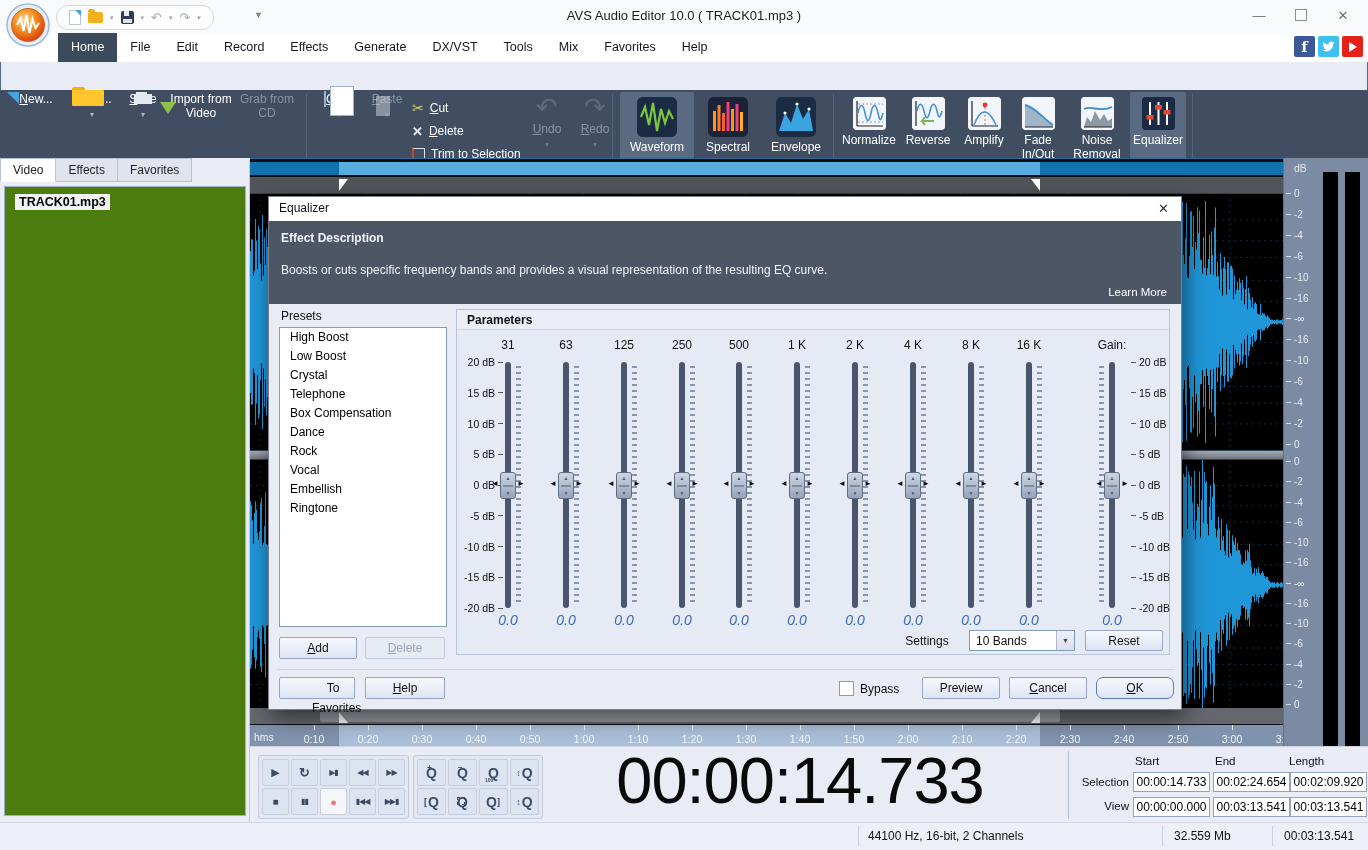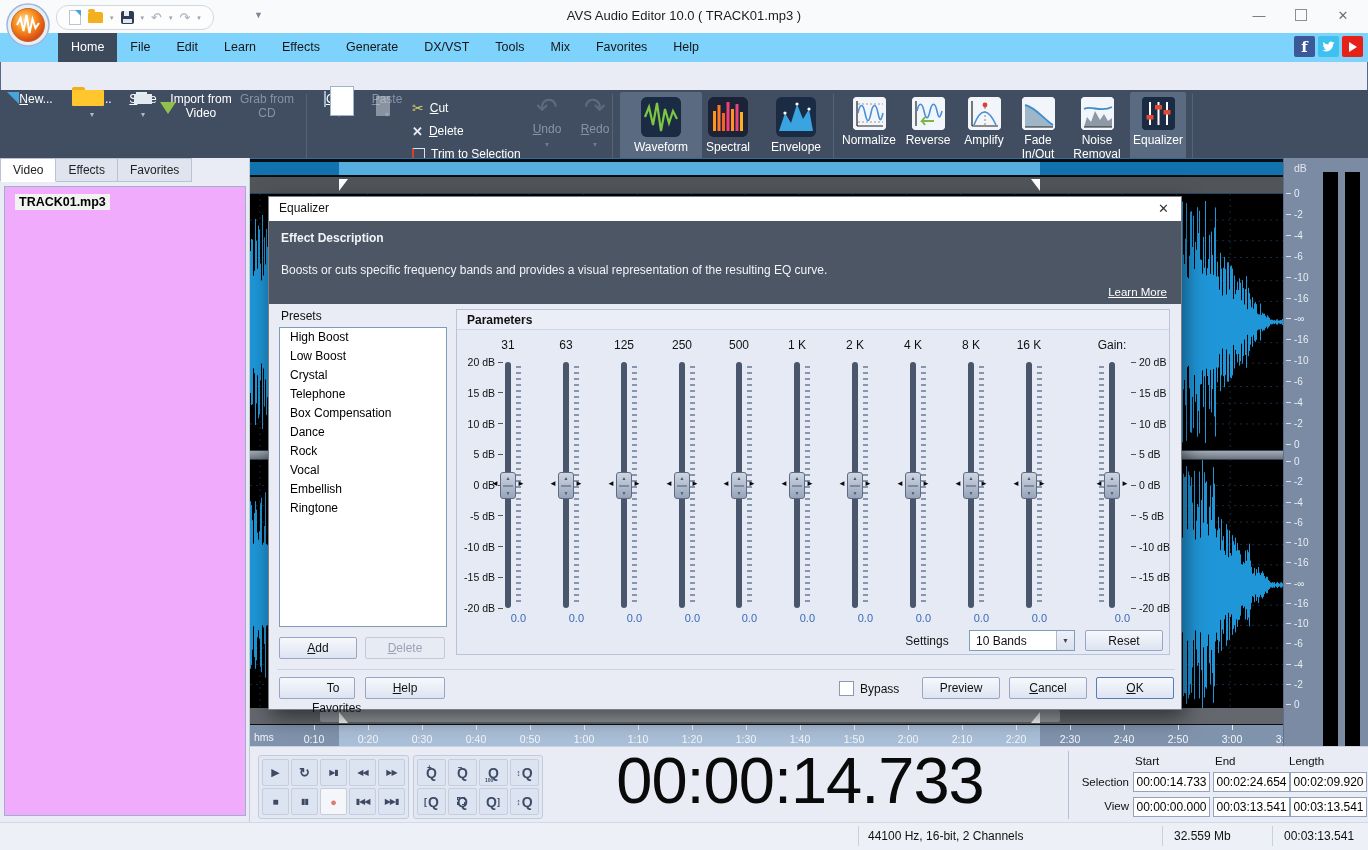--- a/index.html
+++ b/index.html
@@ -18,21 +18,21 @@
   .qa-save{width:13px;height:13px;background:#2e3d55;border-radius:2px;position:relative;}
   .qa-save::before{content:"";position:absolute;left:3px;top:0;width:5px;height:5px;background:#e8edf4;}
   .qa-save::after{content:"";position:absolute;left:2px;bottom:1px;width:9px;height:4px;background:#dfe6ef;}
   .qa-arrow{font-size:13px;color:#a7b0bc;line-height:13px;}
   #qat-more{position:absolute;left:254px;top:10px;font-size:9px;color:#7c8591;}
   #title-text{position:absolute;left:0;right:0;top:8px;text-align:center;font-size:13px;color:#1c1c1c;}
   #win-controls{position:absolute;right:4px;top:0;display:flex;}
   .winbtn{width:42px;height:30px;display:flex;align-items:center;justify-content:center;color:#6a6f77;font-size:13px;}
   .winbtn.max span{display:block;width:10px;height:10px;border:1px solid #8a8f98;}
   
-  #menubar{position:absolute;left:0;top:33px;width:1368px;height:29px;background:#7dd3fc;display:flex;padding-left:58px;box-sizing:border-box;}
+  #menubar{position:absolute;left:0;top:33px;width:1368px;height:29px;background:#ffffff;display:flex;padding-left:58px;box-sizing:border-box;}
   .menu-item{padding:0 13px;line-height:29px;font-size:12.5px;color:#15161a;}
   .menu-item.active{background:#3d4a5c;color:#fff;}
   #social{position:absolute;right:5px;top:36px;display:flex;gap:3px;z-index:5;}
   .soc{width:21px;height:21px;border-radius:2px;display:flex;align-items:center;justify-content:center;}
   .soc.fb{background:#3b5998;color:#fff;font-family:"DejaVu Serif",serif;font-weight:bold;font-size:15px;}
   .soc.tw{background:#3fc1f0;}
   .soc.yt{background:#e62117;}
   .yt-play{width:0;height:0;border-left:8px solid #fff;border-top:5px solid transparent;border-bottom:5px solid transparent;}
   
   #ribbon{position:absolute;left:0;top:62px;width:1368px;height:96px;background:#414e62;margin-top:28px;}
@@ -72,21 +72,21 @@
   .undo-g{font-size:26px;color:#5d6b82;line-height:30px;}
   .tile{width:40px;height:40px;border-radius:6px;margin:5px auto 3px;background:#1b2b44;display:block;}
   .etile{width:33px;height:33px;border-radius:4px;margin:5px auto 3px;background:#f2f5f9;display:block;}
   .etile.dark{background:#1b2b44;}
   
   #leftpanel{position:absolute;left:0;top:158px;width:250px;height:664px;background:#e9ecf5;border-right:1px solid #c4cbd9;box-sizing:border-box;}
   .ltabs{display:flex;height:24px;}
   .ltab{padding:0 12px;line-height:23px;font-size:12px;color:#222;background:#dfe4ef;border:1px solid #b9c2d4;border-left:none;}
   .ltab:first-child{border-left:1px solid #b9c2d4;}
   .ltab.active{background:#fff;border-bottom:1px solid #fff;}
-  #filelist{position:absolute;left:4px;top:28px;width:240px;height:628px;background:#f0abfc;border:1px solid #9fb0c8;}
+  #filelist{position:absolute;left:4px;top:28px;width:240px;height:628px;background:#4d7c0f;border:1px solid #9fb0c8;}
   .fitem{margin:8px 0 0 10px;font-size:12.5px;font-weight:bold;color:#000;}
   .fitem span{background:#f2f2f2;padding:1px 4px;}
   
   #wavepanel{position:absolute;left:250px;top:158px;width:1033px;height:588px;background:#0c0d10;border-top:1px solid #2e6e9e;box-sizing:border-box;}
   #overviewbar{position:absolute;left:0;top:3px;width:1033px;height:13px;background:#1173ad;}
   #overview-sel{position:absolute;left:89px;top:0;width:701px;height:13px;background:#56aede;}
   .scrollstrip{position:absolute;left:0;width:1033px;height:16px;background:#515459;}
   .tri-dl{position:absolute;top:2px;width:0;height:0;border-top:12px solid #fff;border-right:9px solid transparent;}
   .tri-dr{position:absolute;top:2px;width:0;height:0;border-top:12px solid #fff;border-left:9px solid transparent;}
   .tri-ul{position:absolute;bottom:1px;width:0;height:0;border-bottom:11px solid #fff;border-right:9px solid transparent;}
@@ -111,21 +111,21 @@
   .meterbar{position:absolute;top:14px;width:15px;height:646px;background:#000;}
   
   #dialog{position:absolute;left:268px;top:196px;width:914px;height:514px;background:#e9ecf5;border:1px solid #7a7f8a;
           box-shadow:3px 8px 20px rgba(0,0,0,.5);box-sizing:border-box;z-index:20;}
   #dlg-title{position:absolute;left:0;top:0;width:100%;height:24px;background:#fff;}
   #dlg-title span.t{position:absolute;left:10px;top:4px;font-size:12px;color:#111;}
   #dlg-close{position:absolute;right:12px;top:4px;font-size:13px;color:#333;}
   #dlg-desc{position:absolute;left:0;top:24px;width:100%;height:83px;background:#4d5665;color:#f2f4f7;}
   #dlg-desc h3{position:absolute;left:12px;top:10px;margin:0;font-size:12px;}
   #dlg-desc p{position:absolute;left:12px;top:42px;margin:0;font-size:12px;}
-  #learn-more{position:absolute;right:14px;bottom:6px;font-size:11.5px;color:#fff;text-decoration:underline;margin-left:8px;}
+  #learn-more{position:absolute;right:14px;bottom:6px;font-size:11.5px;color:#fff;margin-left:8px;}
   #presets-label{position:absolute;left:12px;top:112px;font-size:12px;color:#111;}
   #presets-box{position:absolute;left:10px;top:130px;width:166px;height:298px;background:#fff;border:1px solid #7f9db9;overflow:hidden;}
   .preset{padding:2px 0 2px 10px;font-size:12px;color:#000;line-height:15px;}
   .dbtn{position:absolute;height:22px;background:linear-gradient(#f6f8fc,#dde4f2);border:1px solid #98a6c4;border-radius:2px;
         font-size:12px;color:#111;text-align:center;line-height:20px;box-sizing:border-box;}
   .dbtn.disabled{color:#9aa3b5;background:#e7ebf4;border-color:#c2cada;}
   .dbtn.default{border-color:#5a7ab8;}
   
   #params{position:absolute;left:187px;top:112px;width:714px;height:346px;background:#e6eaf4;border:1px solid #b9c3da;box-sizing:border-box;}
   #params-header{position:absolute;left:0;top:0;width:100%;height:20px;background:#ebeef7;border-bottom:1px solid #cdd5e6;box-sizing:border-box;}
@@ -147,21 +147,21 @@
   .ticks{position:absolute;left:50%;margin-left:8px;top:56px;height:240px;width:5px;
          background:repeating-linear-gradient(#8796ad 0 2px,transparent 2px 6px);}
   .gain-band .ticks{margin-left:-13px;}
   .handle{position:absolute;left:50%;margin-left:-8px;top:162px;width:16px;height:27px;
           background:linear-gradient(#cdd5e2,#97a4ba);border:1px solid #5f6b80;border-radius:3px;box-sizing:border-box;}
   .handle::after{content:"";position:absolute;left:2px;right:2px;top:12px;height:2px;background:#7e8aa0;}
   .h-up,.h-down{position:absolute;left:0;width:100%;text-align:center;font-size:5px;color:#4a5568;line-height:6px;}
   .h-up{top:2px;}.h-down{bottom:2px;}
   .arrow-l,.arrow-r{position:absolute;top:169px;font-size:8px;color:#0a0a0a;line-height:10px;}
   .arrow-l{left:50%;margin-left:-17px;}.arrow-r{left:50%;margin-left:9px;}
-  .val{position:absolute;top:302px;width:100%;text-align:right;font-size:11px;color:#3a6ab8;}
+  .val{position:absolute;top:302px;width:100%;text-align:center;font-size:14px;color:#3a6ab8;font-style:italic;}
   #settings-label{position:absolute;left:436px;top:324px;width:68px;text-align:center;font-size:12px;color:#111;}
   #bands-select{position:absolute;left:512px;top:320px;width:106px;height:21px;background:#fff;border:1px solid #7f9db9;box-sizing:border-box;}
   #bands-select .selval{position:absolute;left:6px;top:3px;font-size:12px;color:#111;}
   #bands-select .selbtn{position:absolute;right:0;top:0;width:17px;height:100%;background:linear-gradient(#eef1f8,#d9e0ee);
         border-left:1px solid #aeb9cd;display:flex;align-items:center;justify-content:center;font-size:7px;color:#445;}
   #reset-btn{left:628px;top:320px;width:78px;height:21px;position:absolute;}
   #dlg-sep{position:absolute;left:8px;top:472px;width:898px;height:1px;background:#cdd4e3;}
   #bypass-wrap{position:absolute;left:570px;top:484px;display:flex;align-items:center;gap:6px;font-size:12px;color:#111;}
   #bypass-check{width:13px;height:13px;background:#fff;border:1px solid #8a9ab5;}
   
@@ -237,21 +237,21 @@
   </div>
 
   <div id="menubar">
 
       <div class="menu-item active">Home</div>
 
       <div class="menu-item">File</div>
 
       <div class="menu-item">Edit</div>
 
-      <div class="menu-item">Learn</div>
+      <div class="menu-item">Record</div>
 
       <div class="menu-item">Effects</div>
 
       <div class="menu-item">Generate</div>
 
       <div class="menu-item">DX/VST</div>
 
       <div class="menu-item">Tools</div>
 
       <div class="menu-item">Mix</div>
@@ -327,21 +327,21 @@
       <span class="bcaret">▾</span>
     </div>
     <div class="rb-big disabled" style="left:572px;width:46px;">
       <span class="undo-g">↷</span><br>
       <span class="u-first">Redo</span><br>
       <span class="bcaret">▾</span>
     </div>
     <div class="rb-group-label" style="left:310px;width:300px;">Edit</div>
     <div class="rb-sep" style="left:612px;"></div>
 
-    <div class="rb-big rb-selected" style="left:620px;width:82px;">
+    <div class="rb-big rb-selected" style="left:620px;width:74px;">
       <svg class="tile" viewBox="0 0 40 40">
           <rect width="40" height="40" rx="6" fill="#1b2b44"></rect>
           <polyline points="4,20 8,10 12,28 16,6 20,34 24,12 28,26 32,14 36,22" stroke="#7dc642" stroke-width="2.2" fill="none"></polyline>
         </svg>
       <span>Waveform</span>
     </div>
     <div class="rb-big" style="left:696px;width:64px;">
       <svg class="tile" viewBox="0 0 40 40">
           <rect width="40" height="40" rx="6" fill="#1c2336"></rect>
         <rect x="5" y="14" width="3" height="20" fill="#ff9420"></rect>
@@ -899,21 +899,21 @@
 
     <div id="dlg-sep"></div>
     <div class="dbtn" style="left:10px;top:480px;width:76px;padding-left:32px;"><span>To Favorites</span></div>
     <div class="dbtn" style="left:96px;top:480px;width:80px;"><span class="u-first">Help</span></div>
     <div id="bypass-wrap">
       <span id="bypass-check"></span>
       <span>Bypass</span>
     </div>
     <div class="dbtn" style="left:653px;top:480px;width:78px;"><span>Preview</span></div>
     <div class="dbtn" style="left:740px;top:480px;width:78px;"><span class="u-first">Cancel</span></div>
-    <div class="dbtn default" style="left:827px;top:480px;width:78px;"><span class="u-first">OK</span></div>
+    <div class="dbtn default" style="left:827px;top:480px;width:78px;border-radius:7px;"><span class="u-first">OK</span></div>
   </div>
 
   <div id="bottombar">
     <div class="ctlpanel" id="transport">
       <div class="tbtn">
           <span class="g-play">▶</span>
         </div>
       <div class="tbtn">
           <span style="font-size:13px;font-weight:bold;">↻</span>
         </div>

